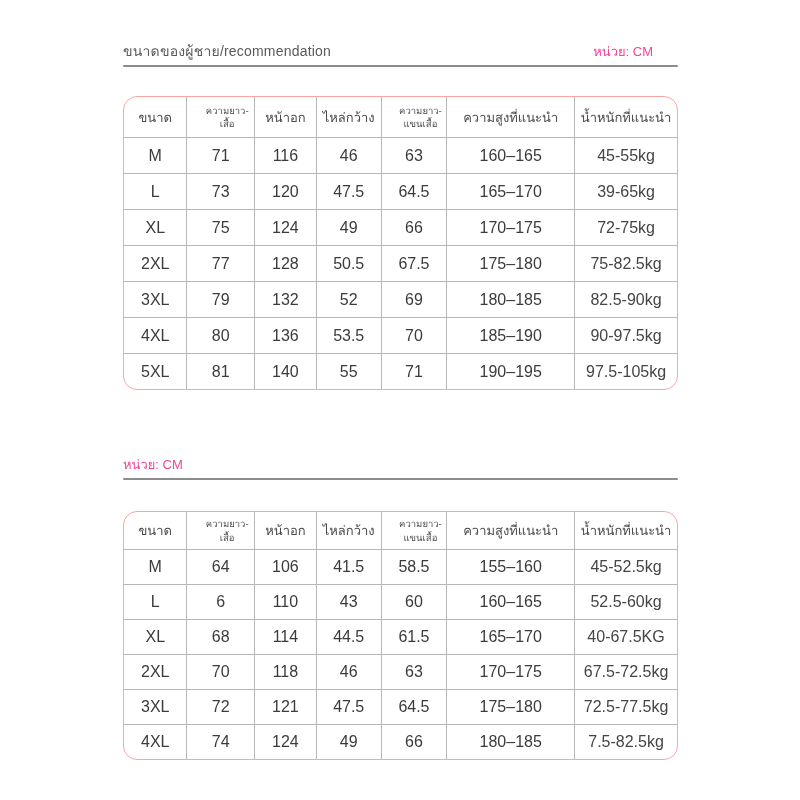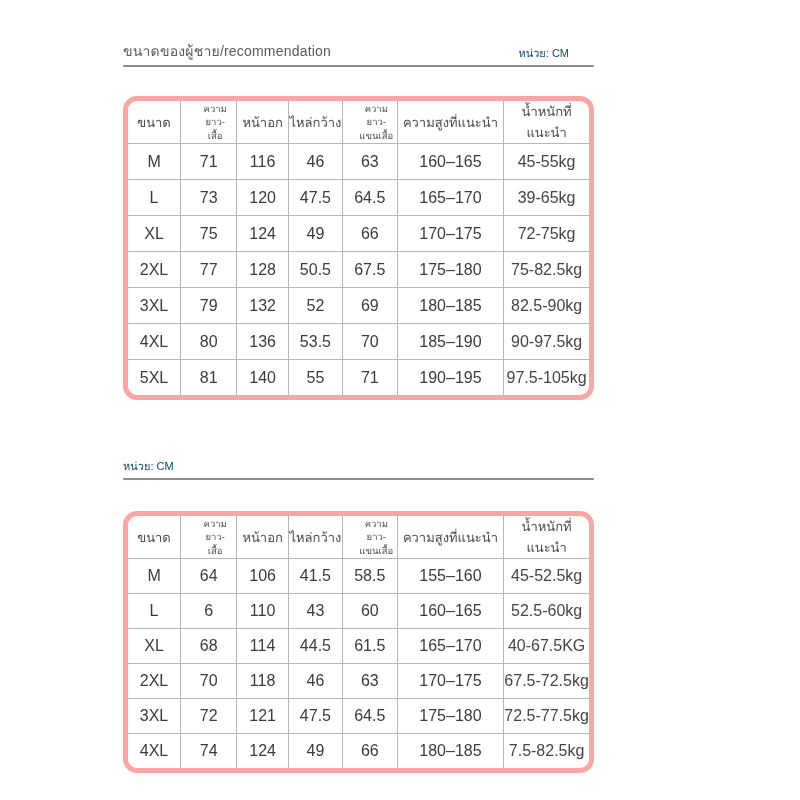--- a/index.html
+++ b/index.html
@@ -9,55 +9,55 @@
   }
   .sheet{
     position:relative;
     width:800px;height:800px;
     background:#ffffff;
     overflow:hidden;
   }
   .section{
     position:absolute;
     left:123px;
-    width:471px;
+    width:555px;
   }
   #sec1{top:31px;}
   #sec2{top:444px;}
   .sec-header{
     display:flex;
     justify-content:space-between;
     align-items:flex-end;
     height:31px;
   }
   .sec-title{
     font-size:14px;
     color:#5a5a5a;
     letter-spacing:.2px;
   }
   .sec-unit{
-    font-size:11px;
-    color:#0c4a6e;
+    font-size:13px;
+    color:#ec4899;
     padding-right:25px;
   }
   .divider{
     margin-top:3px;
     height:2px;
     background:#8c8c8c;
     border-radius:1px;
   }
   .tbl-wrap1{margin-top:29px;}
   .tbl-wrap2{margin-top:31px;}
   table.size-table{
     width:100%;
     border-collapse:separate;
     border-spacing:0;
     table-layout:fixed;
     background:#ffffff;
-    border:5px solid #fca5a5;
+    border:1px solid #fca5a5;
     border-radius:14px;
     color:#3e3e3e;
   }
   .size-table th,.size-table td{
     border-left:1px solid #b7b7b7;
     border-top:1px solid #b7b7b7;
     text-align:center;
     vertical-align:middle;
     padding:0;
     font-weight:400;

